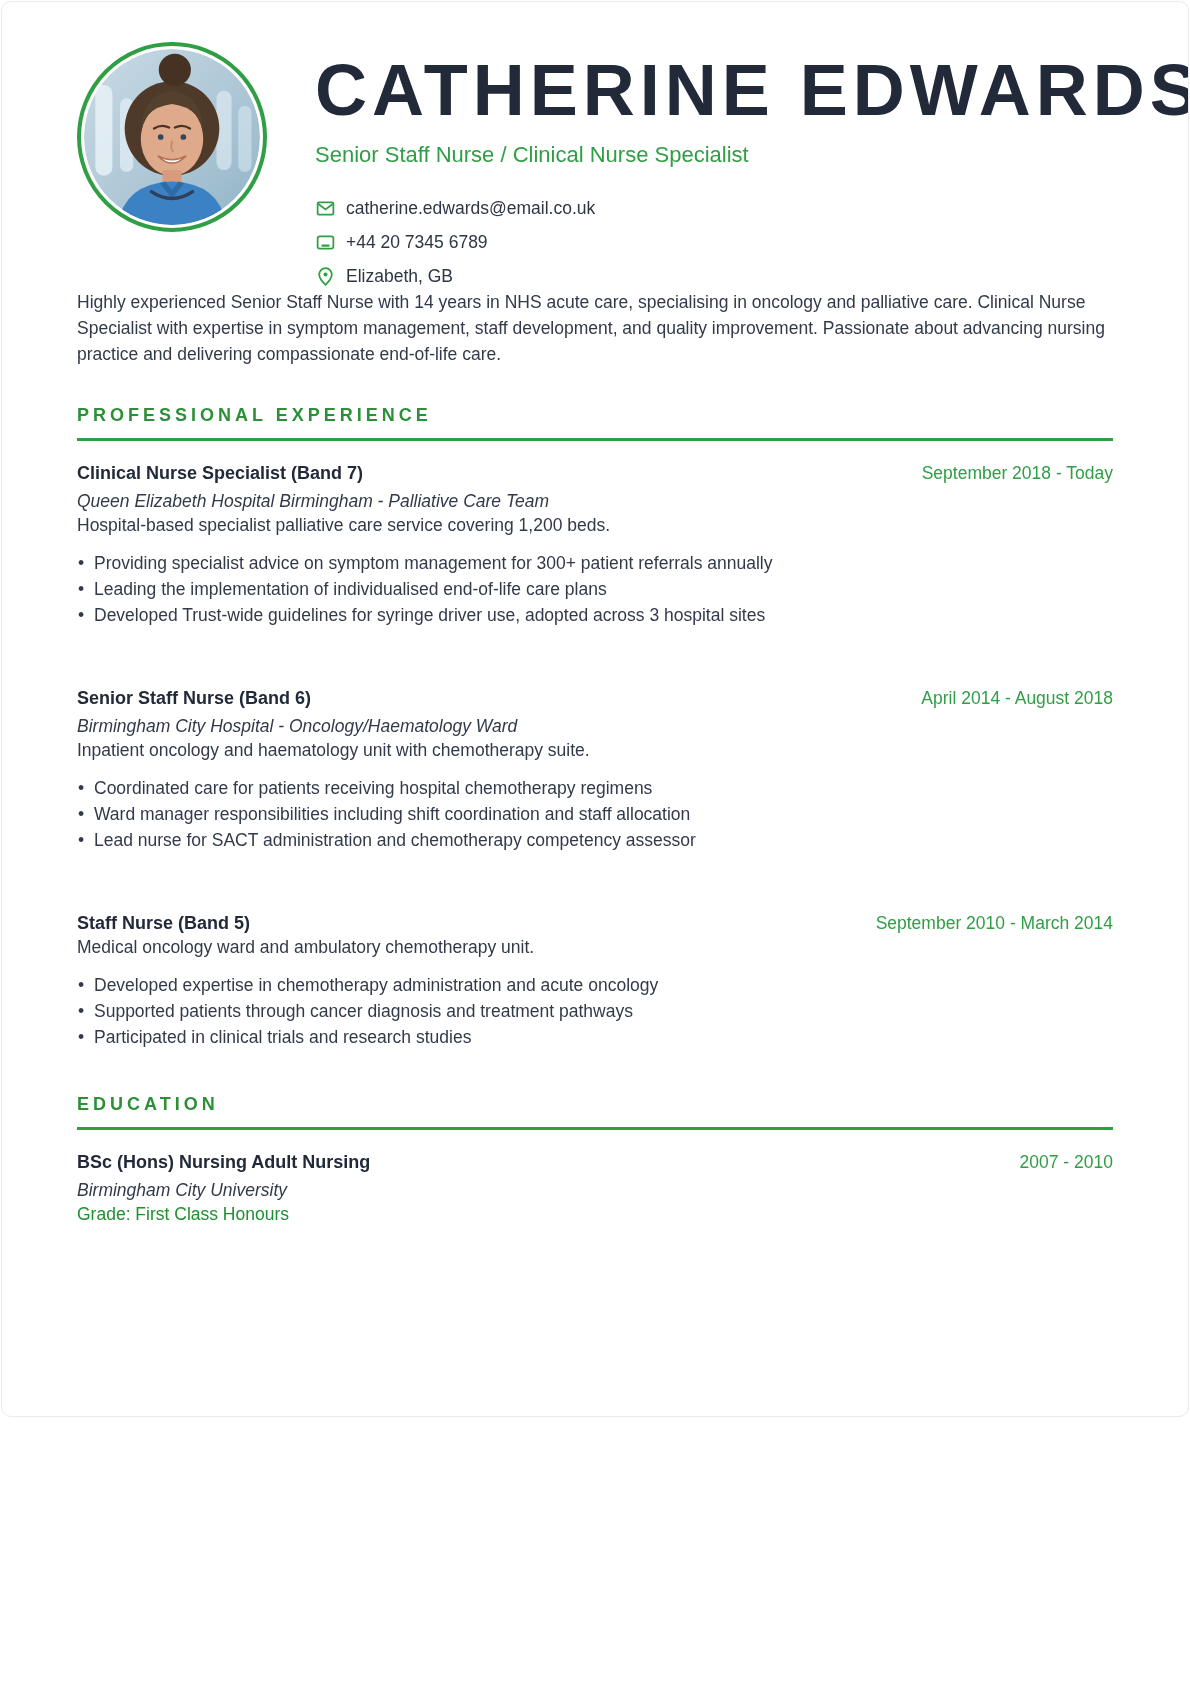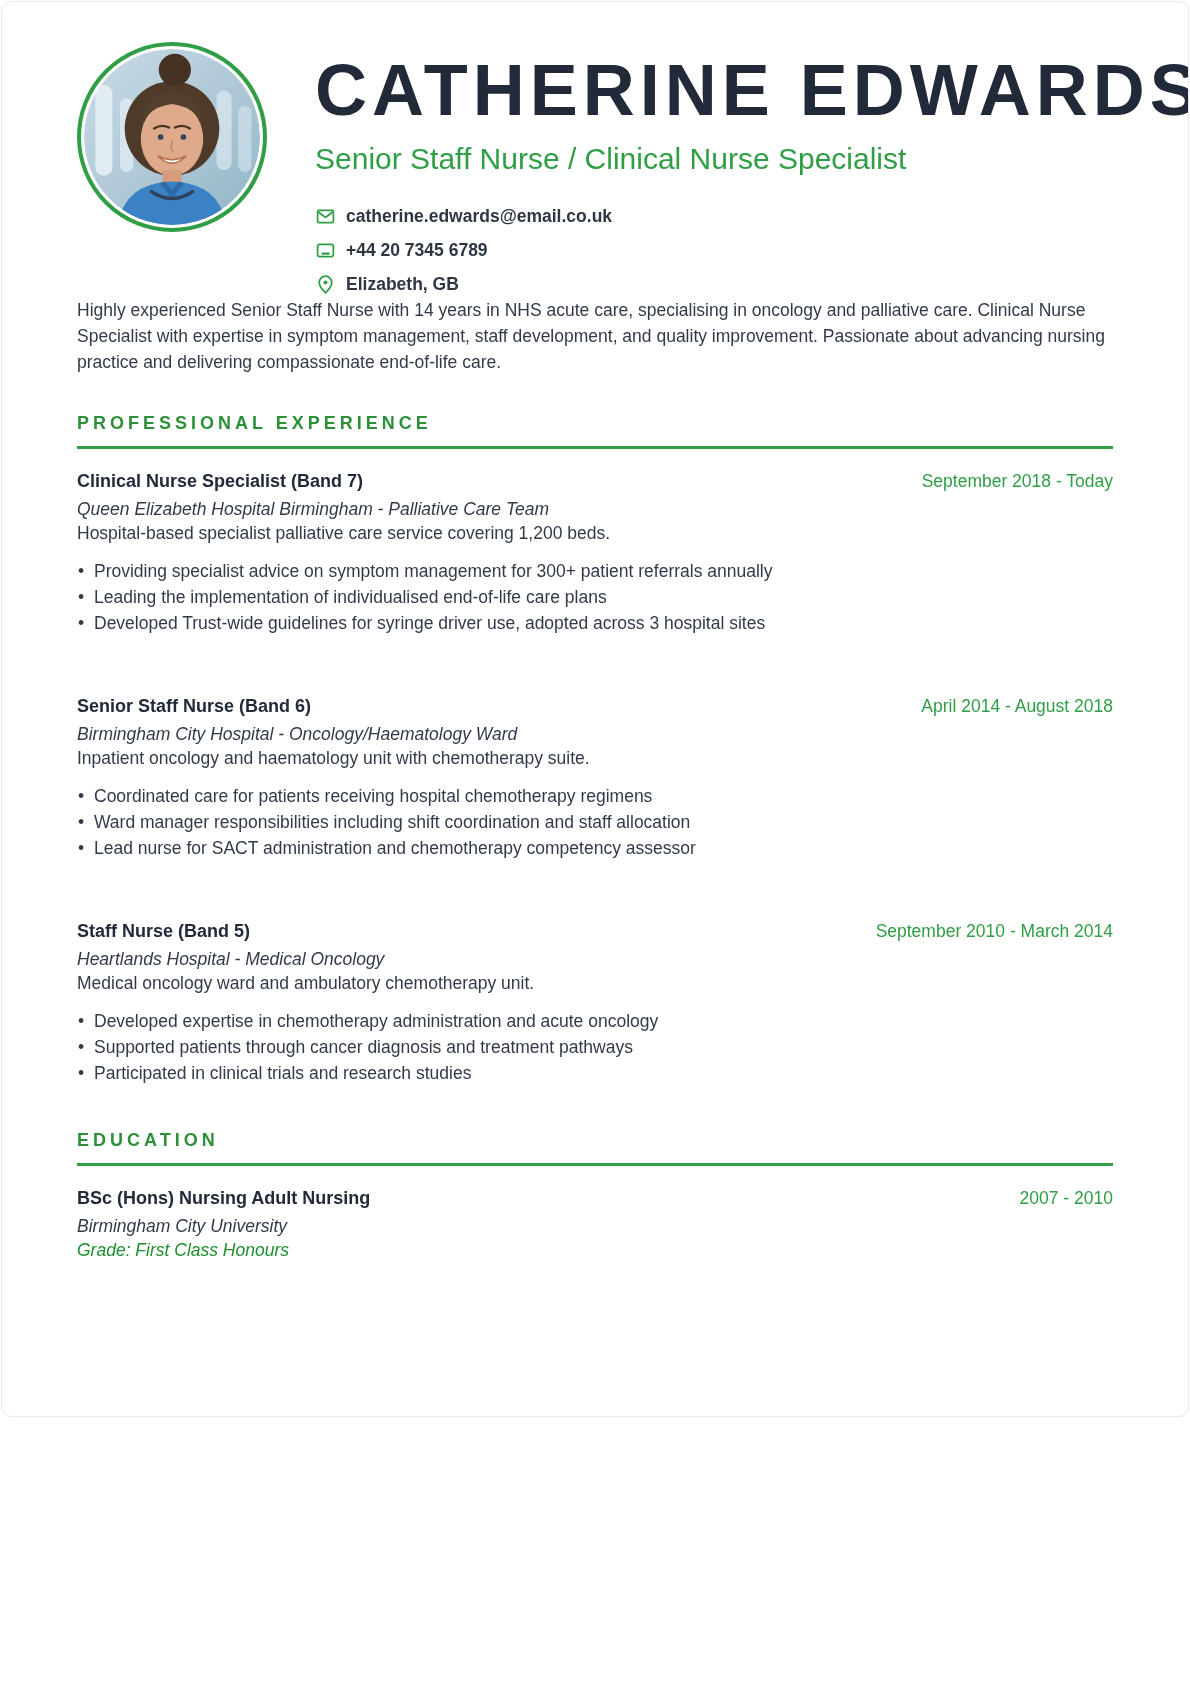--- a/index.html
+++ b/index.html
@@ -39,25 +39,25 @@
   .name {
     font-size: 72px;
     font-weight: 700;
     letter-spacing: 5px;
     line-height: 1.0;
     color: #222a3a;
     white-space: nowrap;
   }
   .headline {
     margin-top: 16px;
-    font-size: 30px;
+    font-size: 22px;
     color: #2f9e44;
   }
   .contacts { margin-top: 30px; display: flex; flex-direction: column; gap: 13px; }
-  .contact-row { display: flex; align-items: center; gap: 10px; font-size: 17.5px; color: #2e3644; font-weight: bold; }
+  .contact-row { display: flex; align-items: center; gap: 10px; font-size: 17.5px; color: #2e3644; }
   .contact-row svg { display: block; width: 21px; height: 21px; }
 
   
   .summary {
     margin: 2px 75px 0 75px;
     font-size: 17.5px;
     line-height: 26px;
     color: #323a4a;
   }
 
@@ -93,21 +93,21 @@
     line-height: 26px;
     color: #323a4a;
   }
   .bullets li::before {
     content: "•";
     position: absolute;
     left: 1px;
     color: #323a4a;
   }
 
-  .edu-grade { margin-top: 3px; font-size: 17.5px; color: #1f8f2f; font-style: italic; }
+  .edu-grade { margin-top: 3px; font-size: 17.5px; color: #1f8f2f; }
   .section.education .section-title { margin-top: 44px; }
 </style>
 </head>
 <body>
 
 <div class="page">
 
   <header class="header">
 
     <div class="photo-ring">
@@ -220,21 +220,20 @@
         <li>Ward manager responsibilities including shift coordination and staff allocation</li>
         <li>Lead nurse for SACT administration and chemotherapy competency assessor</li>
       </ul>
     </article>
 
     <article class="entry">
       <div class="entry-head">
         <span class="entry-title">Staff Nurse (Band 5)</span>
         <span class="entry-date">September 2010 - March 2014</span>
       </div>
-      <div class="entry-company">Heartlands Hospital - Medical Oncology</div>
       <div class="entry-desc">Medical oncology ward and ambulatory chemotherapy unit.</div>
       <ul class="bullets">
         <li>Developed expertise in chemotherapy administration and acute oncology</li>
         <li>Supported patients through cancer diagnosis and treatment pathways</li>
         <li>Participated in clinical trials and research studies</li>
       </ul>
     </article>
   </section>
 
   <section class="section education">

